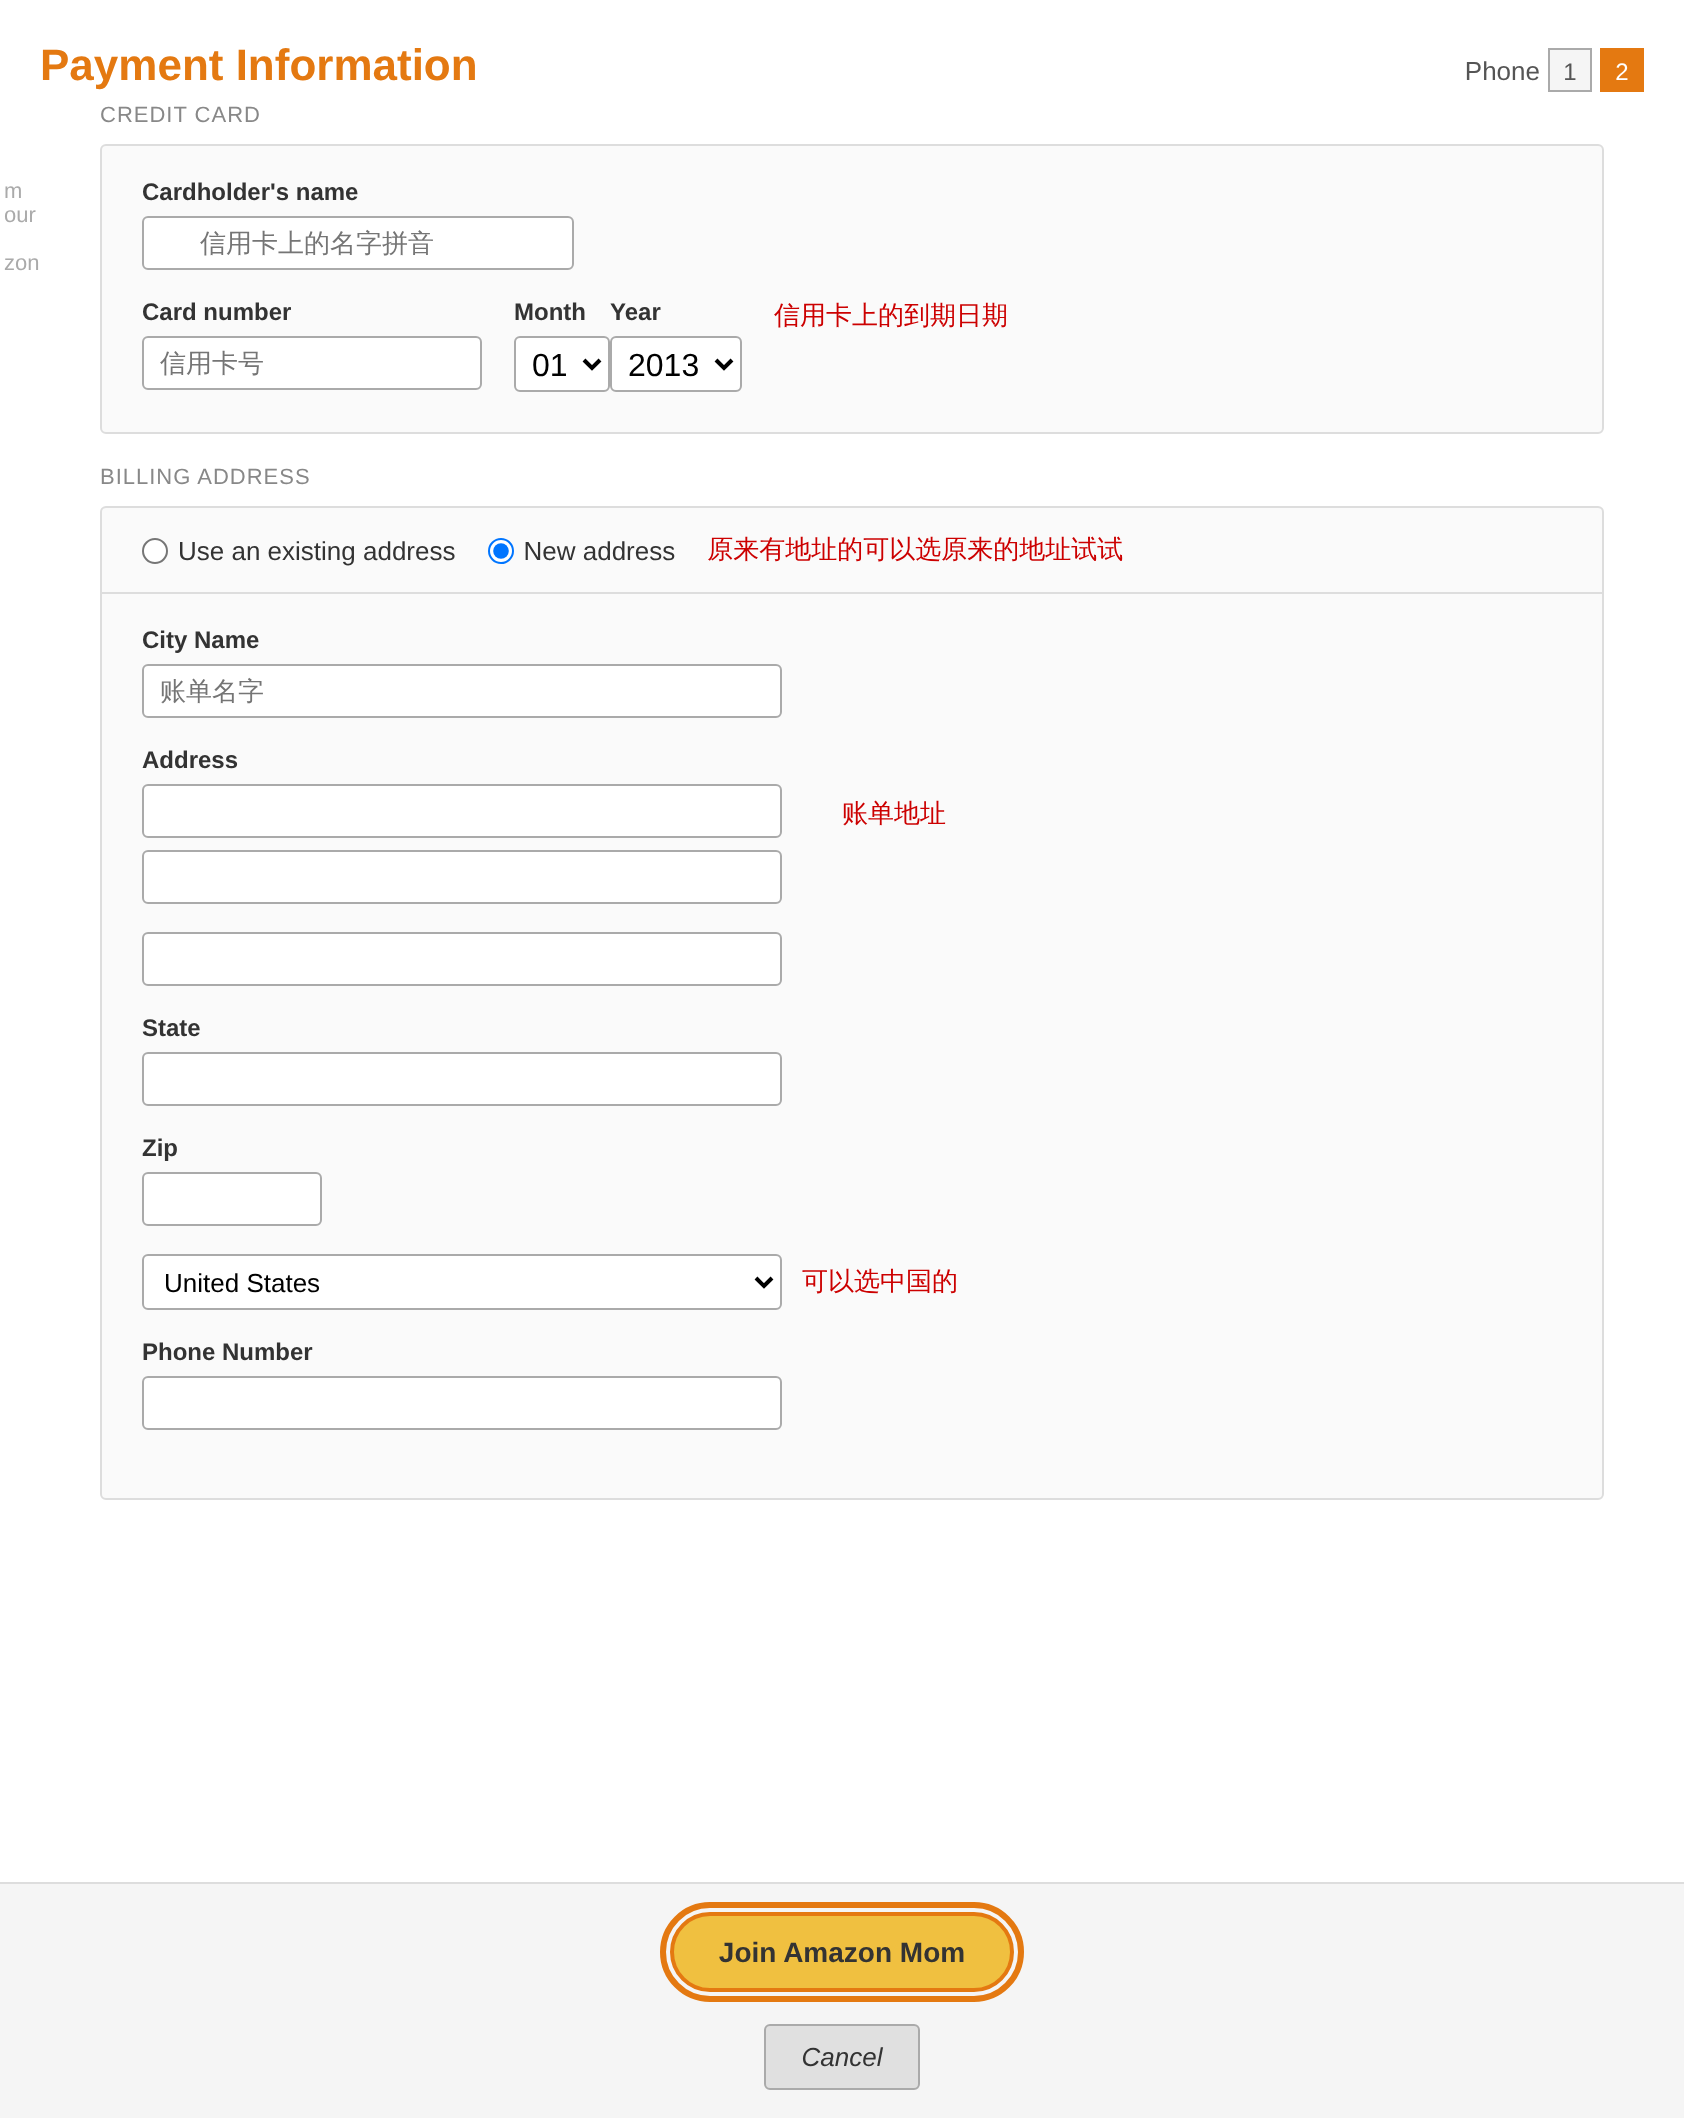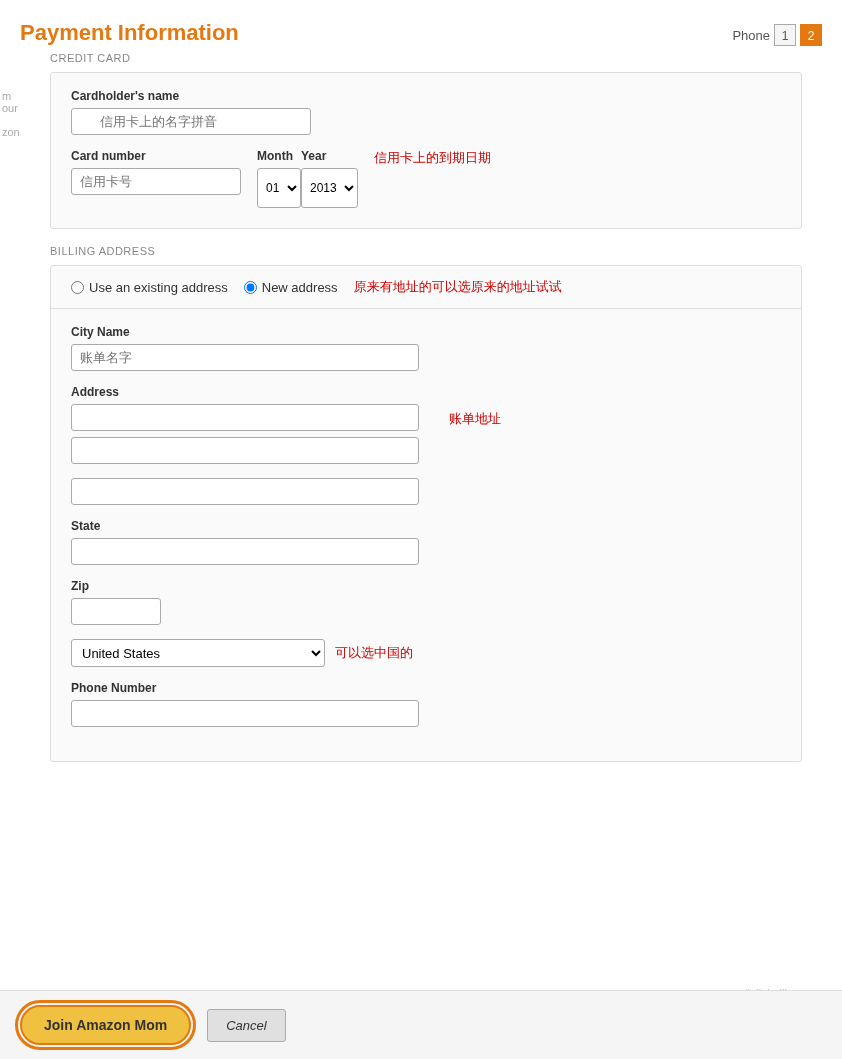--- a/index.html
+++ b/index.html
@@ -83,21 +83,21 @@
     .text-input {
       border: 1px solid #aaa;
       border-radius: 3px;
       padding: 5px 8px;
       font-size: 13px;
       outline: none;
       background: #fff;
     }
 
     .cardholder-input {
-      width: 240px;
+      width: 216px;
       padding-left: 28px;
     }
 
     .card-number-input {
       width: 170px;
     }
 
     .card-row {
       display: flex;
       align-items: flex-start;
@@ -115,23 +115,23 @@
       font-weight: bold;
       color: #333;
       margin-bottom: 5px;
       display: block;
     }
 
     select.small-select {
       border: 1px solid #aaa;
       border-radius: 3px;
       padding: 5px 4px;
-      font-size: 12px;
+      font-size: 16px;
       background: #fff;
-      height: 40px;
+      height: 28px;
     }
 
     .red-hint {
       color: #c00;
       font-size: 13px;
     }
 
     .billing-section {
       border: 1px solid #ddd;
       border-radius: 3px;
@@ -161,31 +161,31 @@
 
     .billing-form {
       padding: 16px 20px 20px 20px;
     }
 
     .form-field {
       margin-bottom: 14px;
     }
 
     .full-input {
-      width: 348px;
+      width: 320px;
     }
 
     .address-hint {
       color: #c00;
       font-size: 13px;
       margin-left: 20px;
     }
 
     .country-select {
-      width: 254px;
+      width: 320px;
       height: 28px;
       padding: 4px 6px;
       border: 1px solid #aaa;
       border-radius: 3px;
       font-size: 13px;
       background: #fff;
     }
 
     .address-fields-row {
       display: flex;
@@ -206,20 +206,21 @@
       position: fixed;
       bottom: 0;
       left: 0;
       width: 842px;
       background: #f5f5f5;
       border-top: 1px solid #ddd;
       padding: 14px 20px;
       display: flex;
       align-items: center;
       gap: 16px;
+      flex-direction: column;
     }
 
     .join-btn {
       background: #f0c040;
       border: 2px solid #e47911;
       border-radius: 20px;
       padding: 10px 22px;
       font-size: 14px;
       font-weight: bold;
       color: #333;

